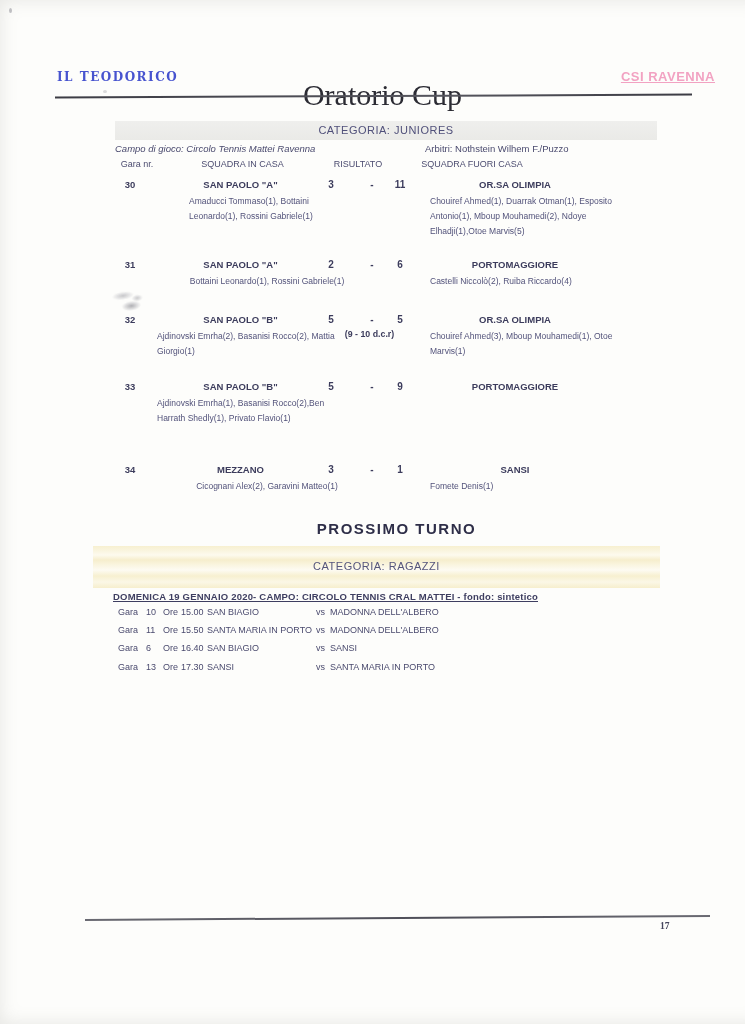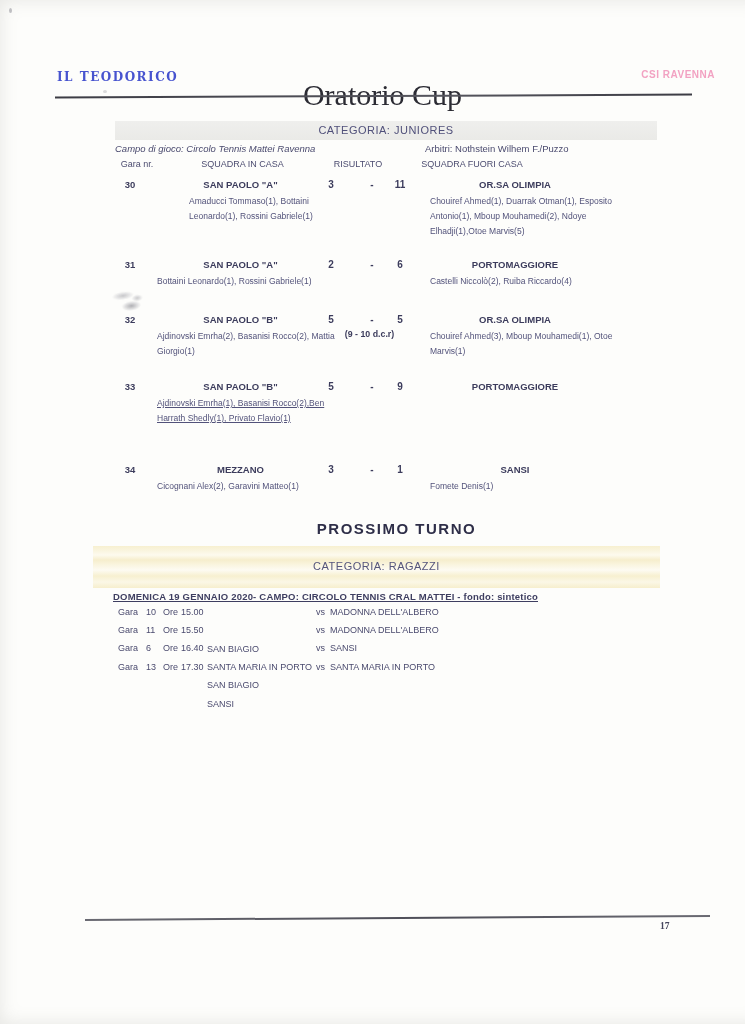--- a/index.html
+++ b/index.html
@@ -8,22 +8,22 @@
     background:#fdfdfb;overflow:hidden;
     font-family:"Liberation Sans",sans-serif;color:#45456b;
     box-shadow:inset 0 0 18px rgba(120,120,115,.18);
     padding-left:20px;
   }
   
   .brand-left{position:absolute;left:57px;top:70px;font-family:"DejaVu Serif",serif;
     font-weight:bold;font-size:12px;letter-spacing:1.5px;color:#4753cf;}
   .doc-title{position:absolute;left:0;right:0;top:50px;text-align:center;
     font-family:"Liberation Serif",serif;font-size:30px;color:#2b2b33;margin-top:28px;}
-  .brand-right{position:absolute;right:50px;top:69px;font-weight:bold;font-size:10px;
-    letter-spacing:.5px;color:#f2a2c2;}
+  .brand-right{position:absolute;right:50px;top:69px;font-weight:bold;font-size:13px;
+    letter-spacing:.5px;color:#f2a2c2;text-decoration:underline;}
   .header-rule{position:absolute;left:55px;top:95px;width:637px;height:2px;
     background:linear-gradient(90deg,#3c3c44,#56565e 60%,#3c3c44);transform:rotate(-.25deg);}
   
   .band-gray{position:absolute;left:115px;top:121px;width:542px;height:19px;
     background:linear-gradient(180deg,#efefed,#eaeae7);}
   .band-gray .band-label{display:block;text-align:center;font-size:11px;line-height:19px;
     color:#50507a;letter-spacing:.5px;}
   .campo{position:absolute;left:115px;top:143px;font-style:italic;font-size:9.5px;color:#4a4a6e;}
   .arbitri{position:absolute;left:425px;top:143px;font-size:9.5px;color:#4a4a6e;}
   
@@ -42,21 +42,21 @@
   .m-score{position:absolute;top:0;width:30px;text-align:center;font-weight:bold;
     font-size:10px;color:#3c3c5c;}
   .m-score-home{left:316px;}
   .m-dash{left:357px;font-weight:bold;}
   .m-score-away{left:385px;}
   .m-note{position:absolute;left:327px;top:15px;width:85px;text-align:center;
     font-weight:bold;font-size:8.8px;color:#3c3c5c;}
   .m-scorers{position:absolute;top:15px;font-size:8.5px;line-height:15px;color:#52527a;}
   .m-home-scorers{left:157px;}
   .m-away-scorers{left:430px;width:200px;}
-  .w150{width:150px;margin-left:32px;}.w180{width:180px;}.w195{width:195px;text-decoration:underline;}.w220{width:220px;}
+  .w150{width:150px;margin-left:32px;}.w180{width:180px;}.w195{width:195px;}.w220{width:220px;text-align:center;}
   .row-30{top:179px;}.row-31{top:259px;}.row-32{top:314px;}.row-33{top:381px;}.row-34{top:464px;}
   
   .smudge{position:absolute;left:103px;top:287px;width:46px;height:28px;
     background:
       radial-gradient(ellipse 14px 7px at 60% 70%, rgba(110,110,120,.55), rgba(110,110,120,0) 70%),
       radial-gradient(ellipse 16px 6px at 45% 30%, rgba(130,130,140,.45), rgba(130,130,140,0) 70%),
       radial-gradient(ellipse 8px 5px at 75% 45%, rgba(120,120,130,.4), rgba(120,120,130,0) 70%);
     filter:blur(.6px);transform:rotate(-8deg);}
   .speck{position:absolute;background:#9a9aa0;border-radius:50%;opacity:.6;}
   
@@ -69,21 +69,21 @@
         #f7f0d0 30px,#fbf7e6 36px,#f6eecd 42px);}
   .band-yellow .band-label{display:block;text-align:center;font-size:11px;line-height:40px;
     color:#55557c;letter-spacing:.5px;}
   .sched-head{position:absolute;left:113px;top:591px;font-weight:bold;font-size:9.5px;
     color:#3e3e60;text-decoration:underline;letter-spacing:.2px;text-align:right;}
   .sched-row{position:absolute;left:0;width:745px;height:16px;font-size:9px;color:#4a4a6e;}
   .s-gara{position:absolute;left:118px;}
   .s-num{position:absolute;left:146px;}
   .s-ore{position:absolute;left:163px;}
   .s-time{position:absolute;left:181px;}
-  .s-home{position:absolute;left:207px;margin-top:37px;}
+  .s-home{position:absolute;left:207px;}
   .s-vs{position:absolute;left:316px;}
   .s-away{position:absolute;left:330px;}
   .srow-0{top:607px;}.srow-1{top:625px;}.srow-2{top:643px;}.srow-3{top:662px;}
   
   .footer-rule{position:absolute;left:85px;top:917px;width:625px;height:1.6px;
     background:linear-gradient(90deg,#6a6a72,#4e4e58 55%,#6a6a72);transform:rotate(-.35deg);}
   .page-num{position:absolute;left:660px;top:921px;font-family:"Liberation Serif",serif;
     font-size:9.5px;font-weight:bold;color:#44445c;}
 </style>
 </head>

